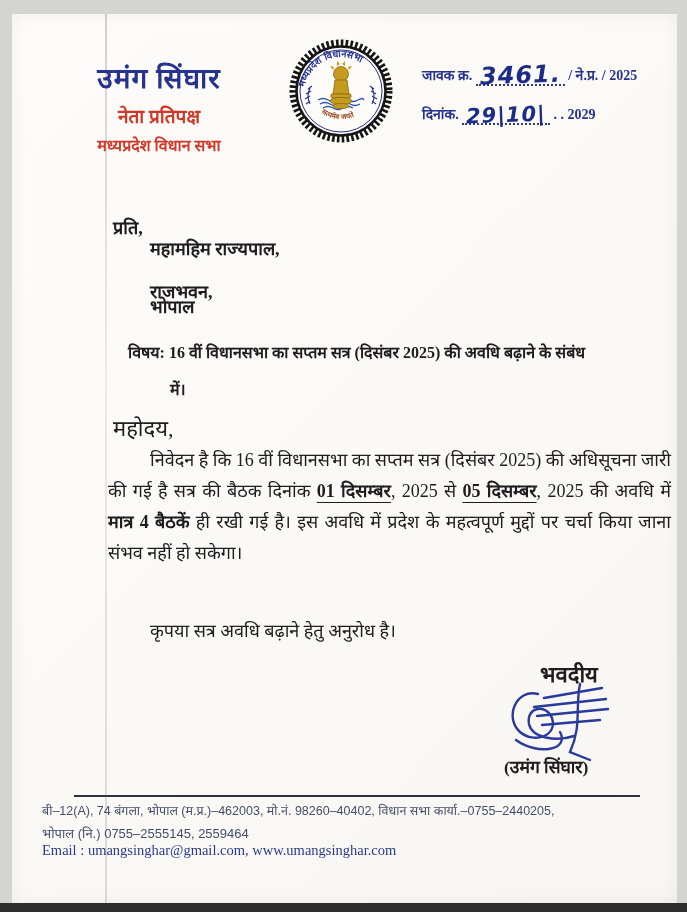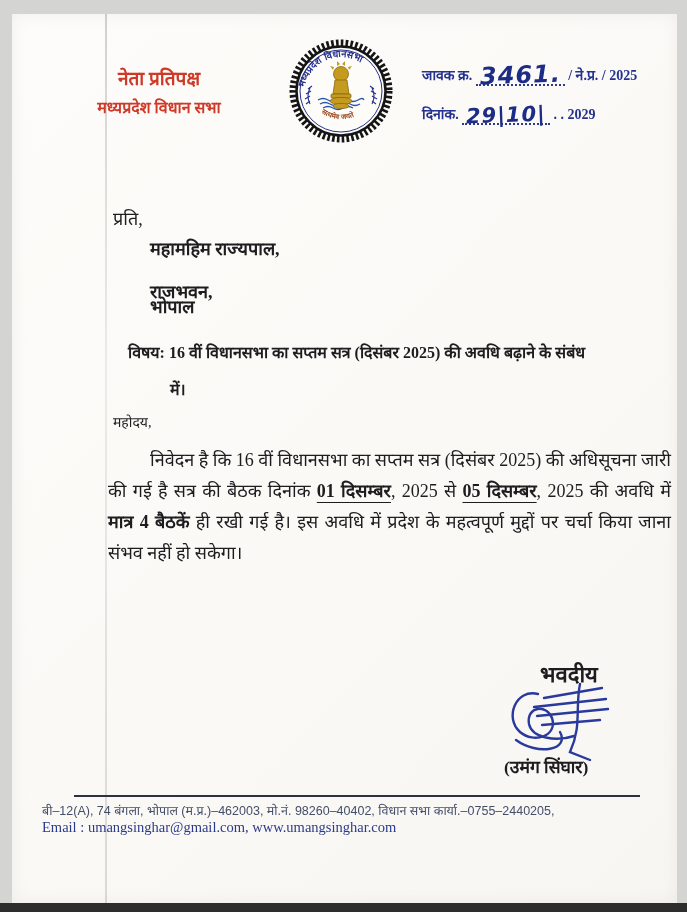--- a/index.html
+++ b/index.html
@@ -24,21 +24,21 @@
   .lh-org{font-size:16px;font-weight:bold;color:#cf3a28;margin-top:5px;}
   .seal{position:absolute;left:276px;top:24px;width:106px;height:106px;}
   .header-right{position:absolute;left:410px;top:46px;width:250px;color:#26328f;}
   .hr-row{font-size:14px;font-weight:bold;white-space:nowrap;}
   .hr-row.second{margin-top:16px;}
   .dotted{display:inline-block;border-bottom:2px dotted #2c3a8c;padding:0 4px;line-height:1;}
   .hand{font-family:"DejaVu Sans",sans-serif;font-style:italic;font-weight:bold;
     color:#1d2c86;font-size:24px;display:inline-block;transform:rotate(-2deg);letter-spacing:1px;position:relative;top:3px;}
   .hand.date{font-size:21px;}
   .abs{position:absolute;}
-  .to-line{top:192px;left:101px;font-weight:normal;}
+  .to-line{top:201px;left:101px;font-weight:bold;}
   .addr-1{top:222px;left:138px;font-weight:bold;}
   .addr-2{top:251px;left:138px;font-weight:bold;margin-top:14px;}
   .addr-3{top:280px;left:138px;font-weight:bold;}
   .subject{top:320px;left:96px;width:566px;font-weight:bold;line-height:37px;}
   .subject .cont{display:block;margin-left:42px;}
   .salutation{top:398px;left:101px;}
   .para{top:431px;left:96px;width:563px;line-height:31px;text-indent:42px;text-align:justify;}
   .bold-ul{font-weight:bold;text-decoration:underline;text-underline-offset:5px;}
   .bold{font-weight:bold;}
   .request{top:604px;left:138px;}
@@ -54,20 +54,21 @@
   text{font-family:"DejaVu Sans",sans-serif;}
 </style>
 </head>
 <body>
 
 <div class="scan">
   <div class="paper">
     <div class="fold-line"></div>
 
     <div class="header-left">
+      <div class="lh-name">उमंग सिंघार</div>
       <div class="lh-title">नेता प्रतिपक्ष</div>
       <div class="lh-org">मध्यप्रदेश विधान सभा</div>
     </div>
 
     <svg class="seal" viewBox="0 0 106 106">
       <circle cx="53" cy="53" r="48" fill="none" stroke="#151515" stroke-width="7" stroke-dasharray="2.6 2.2"></circle>
       <circle cx="53" cy="53" r="44.5" fill="#fdfcf8" stroke="#151515" stroke-width="2.5"></circle>
       <circle cx="53" cy="53" r="41" fill="none" stroke="#26328f" stroke-width="1"></circle>
       <defs>
         <path id="arcTop" d="M 16 56 A 37 37 0 0 1 90 56"></path>
@@ -118,42 +119,44 @@
     <div class="abs to-line letter-text" style="font-size:18px;color:#1d1d20;">प्रति,</div>
     <div class="abs addr-1" style="font-size:18px;color:#1d1d20;">महामहिम राज्यपाल,</div>
     <div class="abs addr-2" style="font-size:18px;color:#1d1d20;">राजभवन,</div>
     <div class="abs addr-3" style="font-size:18px;color:#1d1d20;">भोपाल</div>
 
     <div class="abs subject" style="font-size:16px;color:#1d1d20;margin-left:20px;">
       <span>विषय: 16 वीं विधानसभा का सप्तम सत्र (दिसंबर 2025) की अवधि बढ़ाने के संबंध</span>
       <span class="cont">में।</span>
     </div>
 
-    <div class="abs salutation" style="font-size:14px;color:#1d1d20;">महोदय,</div>
+    <div class="abs salutation" style="font-size:22px;color:#1d1d20;">महोदय,</div>
 
     <p class="abs para" style="font-size:18px;color:#1d1d20;margin:0;"><span>निवेदन है कि 16 वीं विधानसभा का सप्तम सत्र (दिसंबर 2025) की अधिसूचना जारी की गई है सत्र की बैठक दिनांक </span><span class="bold-ul">01 दिसम्बर</span><span>, 2025 से </span><span class="bold-ul">05 दिसम्बर</span><span>, 2025 की अवधि में </span><span class="bold">मात्र 4 बैठकें</span><span> ही रखी गई है। इस अवधि में प्रदेश के महत्वपूर्ण मुद्दों पर चर्चा किया जाना संभव नहीं हो सकेगा।</span></p>
 
+    <div class="abs request" style="font-size:18px;color:#1d1d20;">कृपया सत्र अवधि बढ़ाने हेतु अनुरोध है।</div>
 
     <div class="abs valediction" style="font-size:22px;color:#1d1d20;">भवदीय</div>
 
     <svg class="sig-svg" viewBox="0 0 132 92">
       <g stroke="#2a3a9c" stroke-width="2.4" fill="none" stroke-linecap="round">
         <path d="M40 16 C 18 10, 6 40, 22 54 C 36 66, 60 58, 54 40 C 49 26, 28 28, 31 46 C 34 60, 58 64, 76 58"></path>
         <path d="M46 20 L 104 10"></path>
         <path d="M36 29 L 108 21"></path>
         <path d="M39 38 L 110 31"></path>
         <path d="M44 47 L 102 42"></path>
         <path d="M82 6 C 77 30, 84 48, 72 74 L 92 82"></path>
         <path d="M18 62 C 40 78, 72 72, 62 54"></path>
       </g>
     </svg>
 
     <div class="abs sig-name" style="color:#1d1d20;">(उमंग सिंघार)</div>
 
     <div class="footer-rule"></div>
     <div class="footer">
       <div class="f-line1">बी–12(A), 74 बंगला, भोपाल (म.प्र.)–462003, मो.नं. 98260–40402, विधान सभा कार्या.–0755–2440205,</div>
+      <div class="f-line2">भोपाल (नि.) 0755–2555145, 2559464</div>
       <div class="f-line3">Email : umangsinghar@gmail.com, www.umangsinghar.com</div>
     </div>
   </div>
 
   <div class="bottom-band"></div>
 </div>
 
 </body></html>

